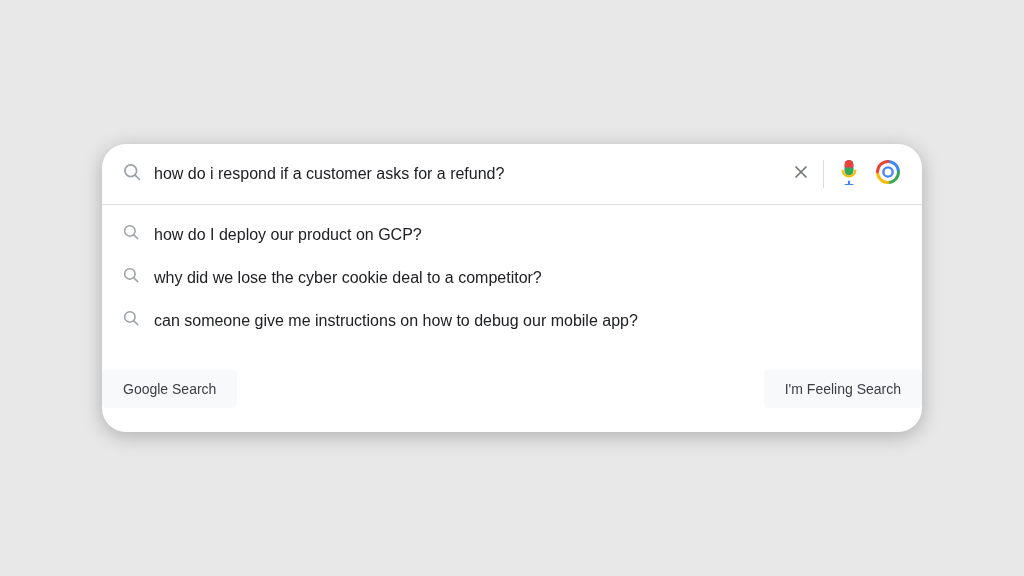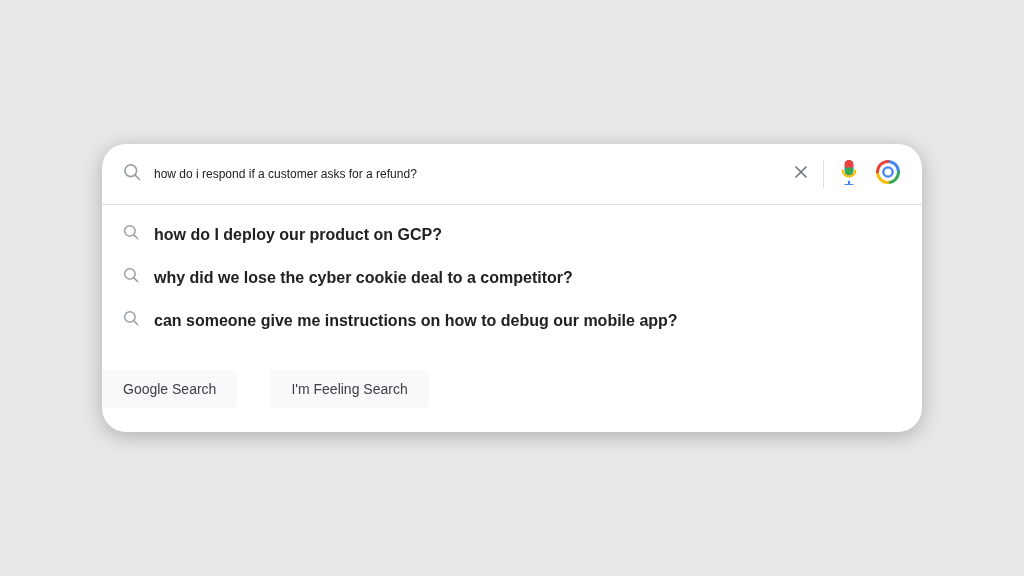--- a/index.html
+++ b/index.html
@@ -33,21 +33,21 @@
     .search-icon-wrap {
       flex-shrink: 0;
       color: #9aa0a6;
       font-size: 20px;
     }
 
     .search-input {
       flex: 1;
       border: none;
       outline: none;
-      font-size: 12px;
+      font-size: 16px;
       color: #202124;
       background: transparent;
     }
 
     .clear-icon {
       flex-shrink: 0;
       color: #70757a;
       font-size: 20px;
       cursor: pointer;
     }
@@ -65,21 +65,20 @@
       height: 26px;
     }
 
     .lens-svg {
       width: 28px;
       height: 28px;
     }
 
     .suggestions {
       padding: 8px 0;
-      font-weight: bold;
     }
 
     .suggestion-item {
       display: flex;
       align-items: center;
       padding: 10px 20px;
       gap: 14px;
       cursor: pointer;
     }
 
@@ -89,21 +88,21 @@
       flex-shrink: 0;
     }
 
     .suggestion-text {
       font-size: 16px;
       color: #202124;
     }
 
     .buttons-row {
       display: flex;
-      justify-content: flex-start;
+      justify-content: space-between;
       gap: 33px;
       padding: 20px 0 24px;
     }
 
     .action-btn {
       background: #f8f9fa;
       border: 1px solid #f8f9fa;
       border-radius: 4px;
       padding: 10px 20px;
       font-size: 14px;

